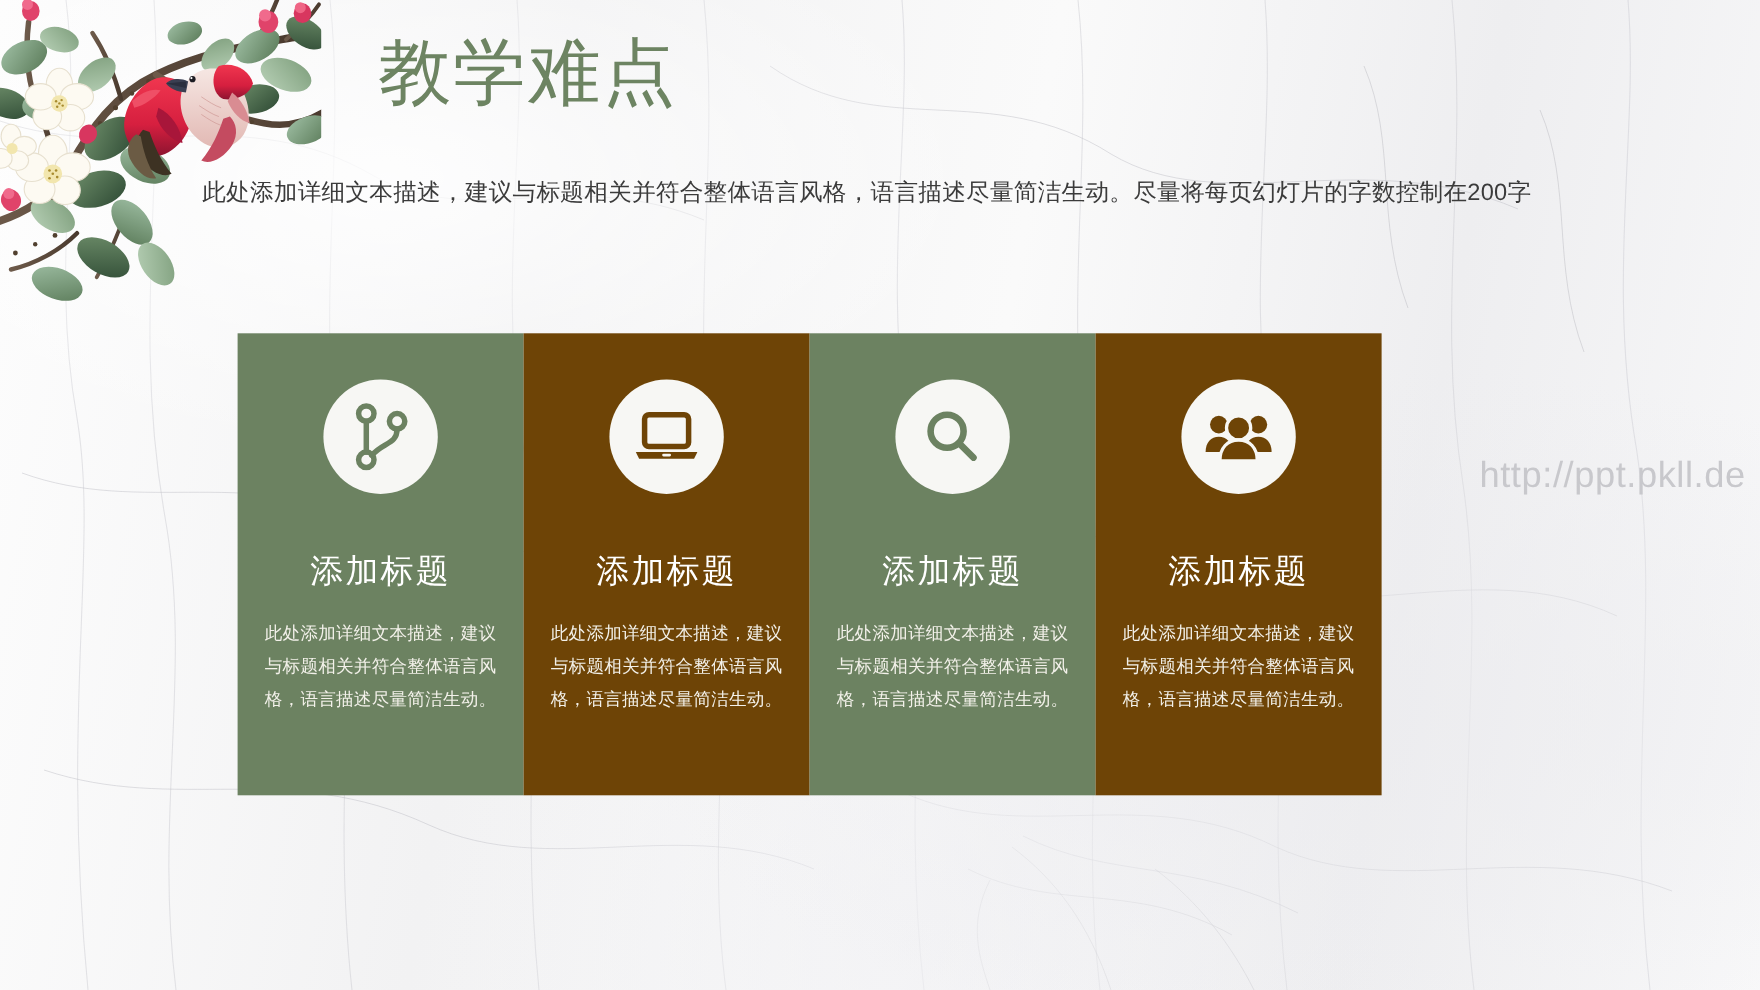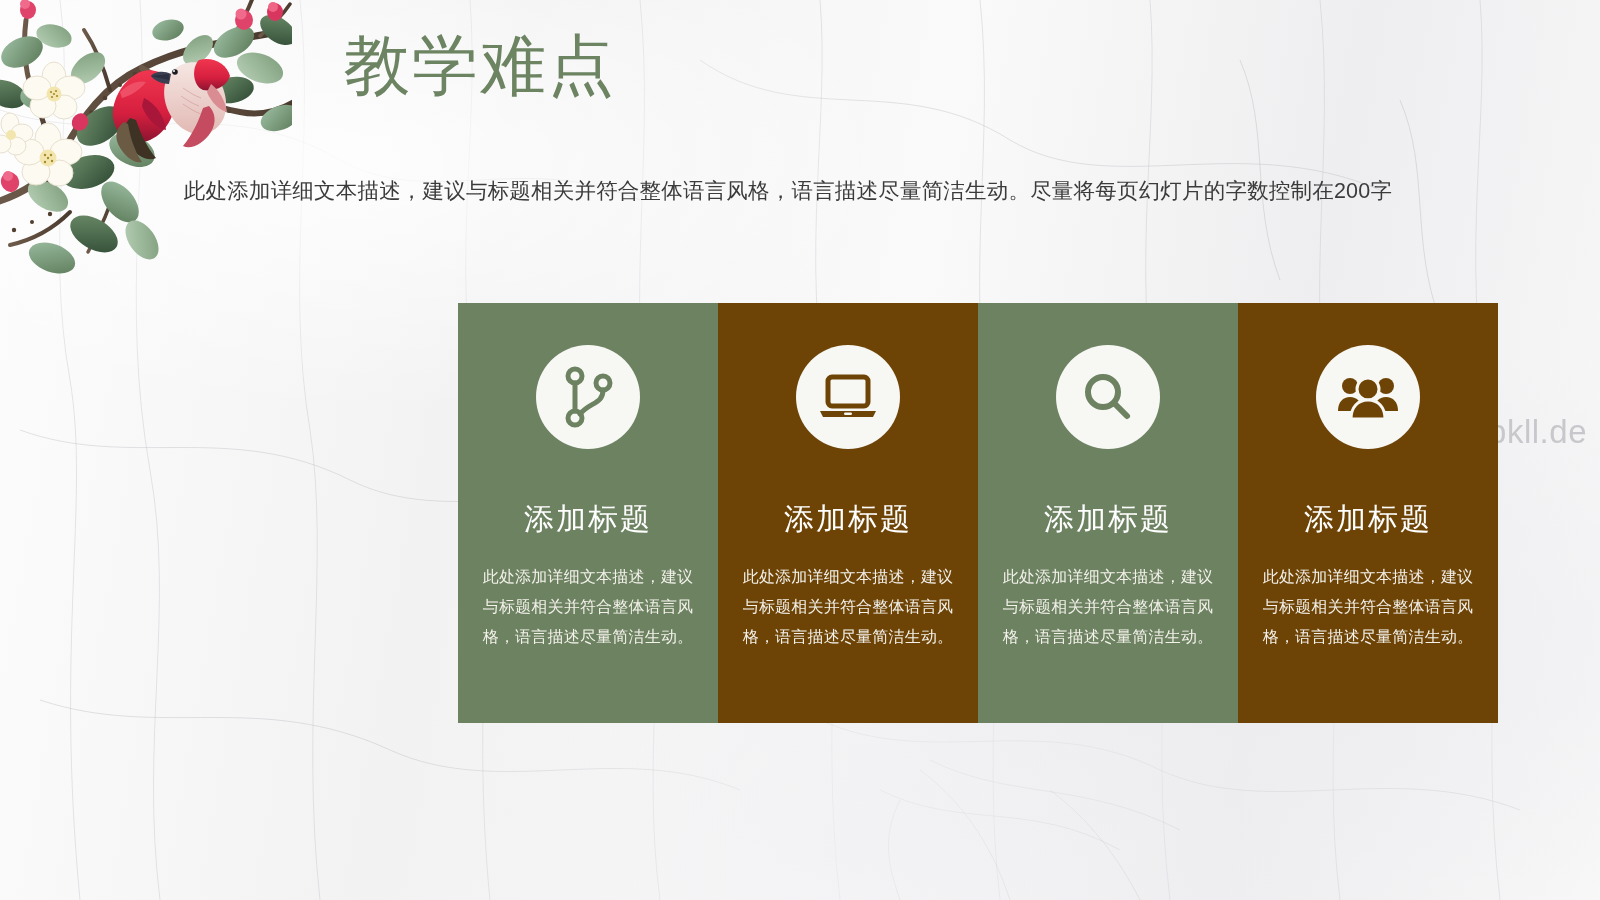--- a/index.html
+++ b/index.html
@@ -58,40 +58,40 @@
     letter-spacing: 2px;
     color: #6d8462;
     font-weight: 400;
     white-space: nowrap;
   }
 
   
   .intro {
     position: absolute;
     left: 178px;
-    top: 174px;
+    top: 158px;
     width: 1220px;
     text-align: center;
     font-size: 21.5px;
     line-height: 35px;
     color: #3b3b3b;
     letter-spacing: .2px;
   }
   .intro .ln { display: block; }
   .intro .ln1 { text-align: justify; text-align-last: center; }
 
   
   .cards {
     position: absolute;
-    left: 165px;
+    left: 176px;
     top: 303px;
     width: 1293px;
     height: 420px;
     display: flex;
-    justify-content: flex-end;
+    justify-content: flex-start;
     padding-left: 40px;
   }
   .card {
     width: 260px;
     height: 420px;
     position: relative;
     box-sizing: border-box;
     display: flex;
     flex-direction: column;
     align-items: center;

